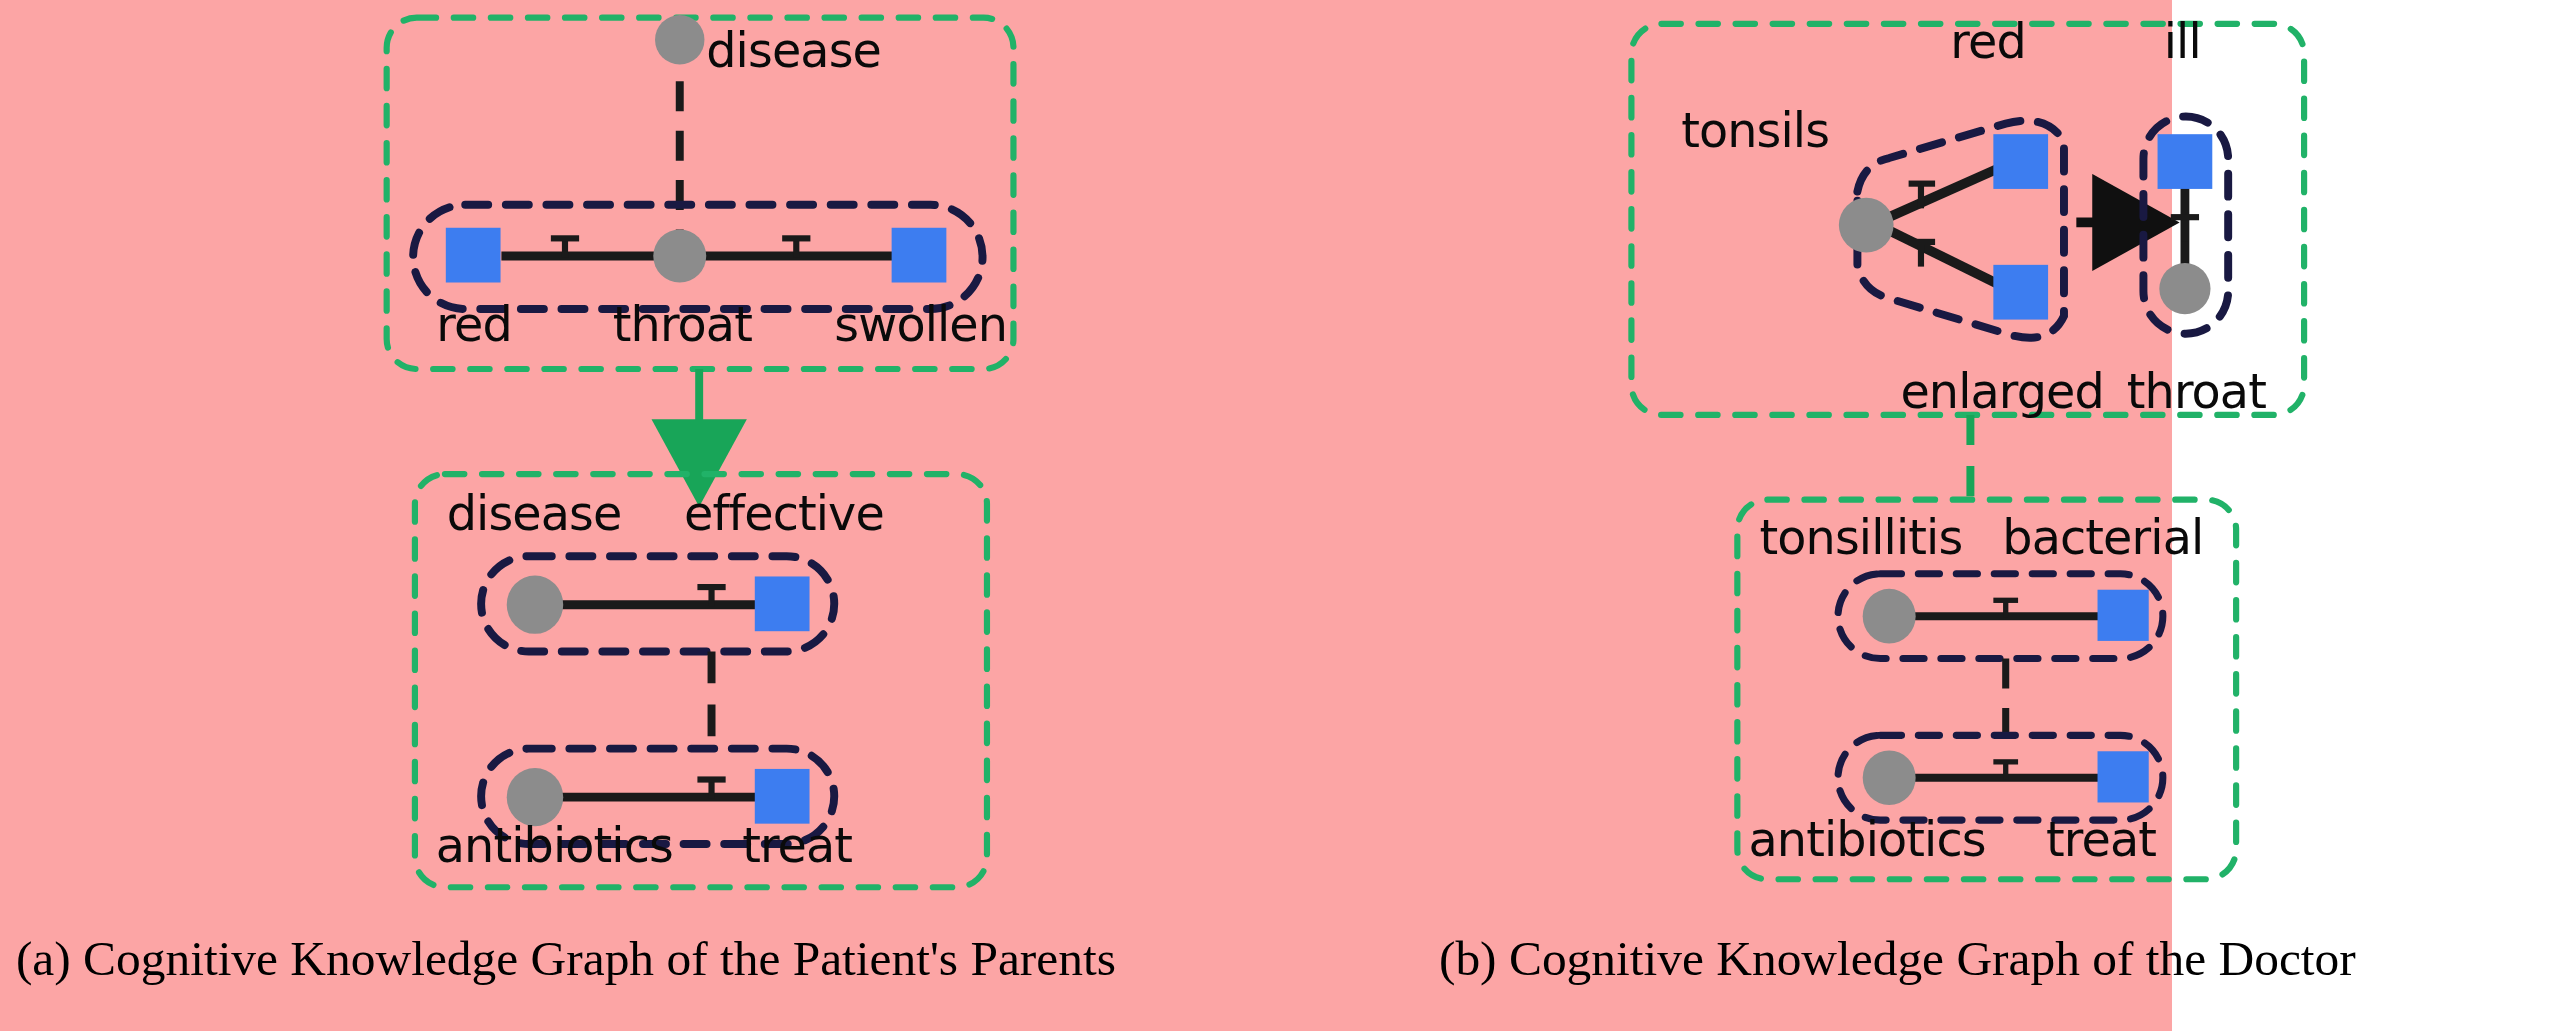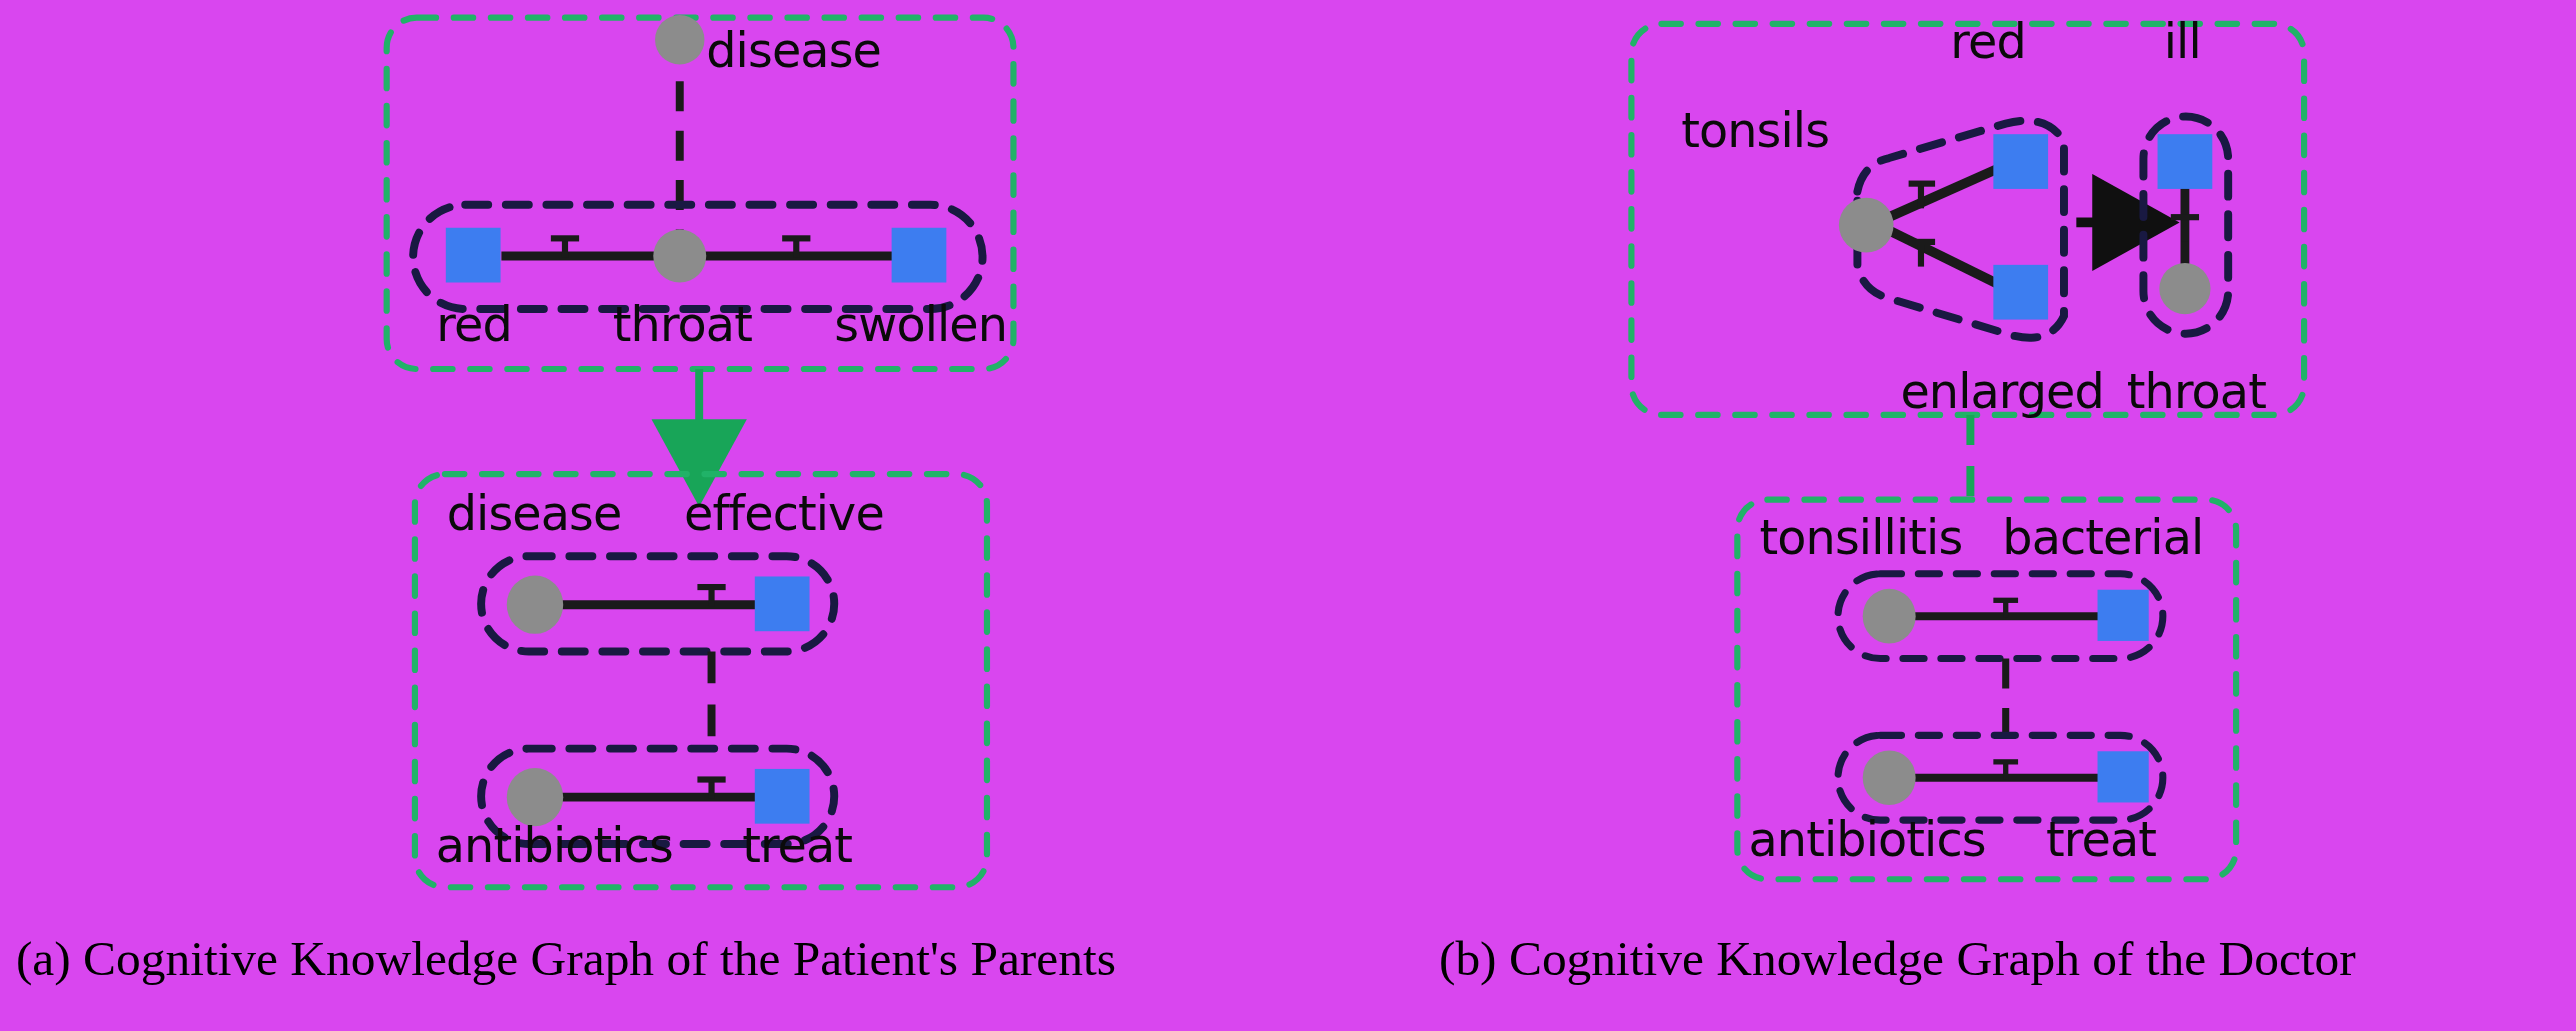--- a/index.html
+++ b/index.html
@@ -8,23 +8,23 @@
     background: #ffffff;
   }
   body {
     width: 2576px;
     height: 1032px;
     font-family: "Liberation Sans", sans-serif;
     overflow: hidden;
   }
   #stage {
     position: relative;
-    width: 2576px;
+    width: 2172px;
     height: 1032px;
-    background: #d946ef;
+    background: #fca5a5;
   }
   svg.diagram {
     position: absolute;
     top: 0;
     left: 0;
     width: 2576px;
     height: 1032px;
   }
   .node-label {
     font-family: "DejaVu Sans", sans-serif;

